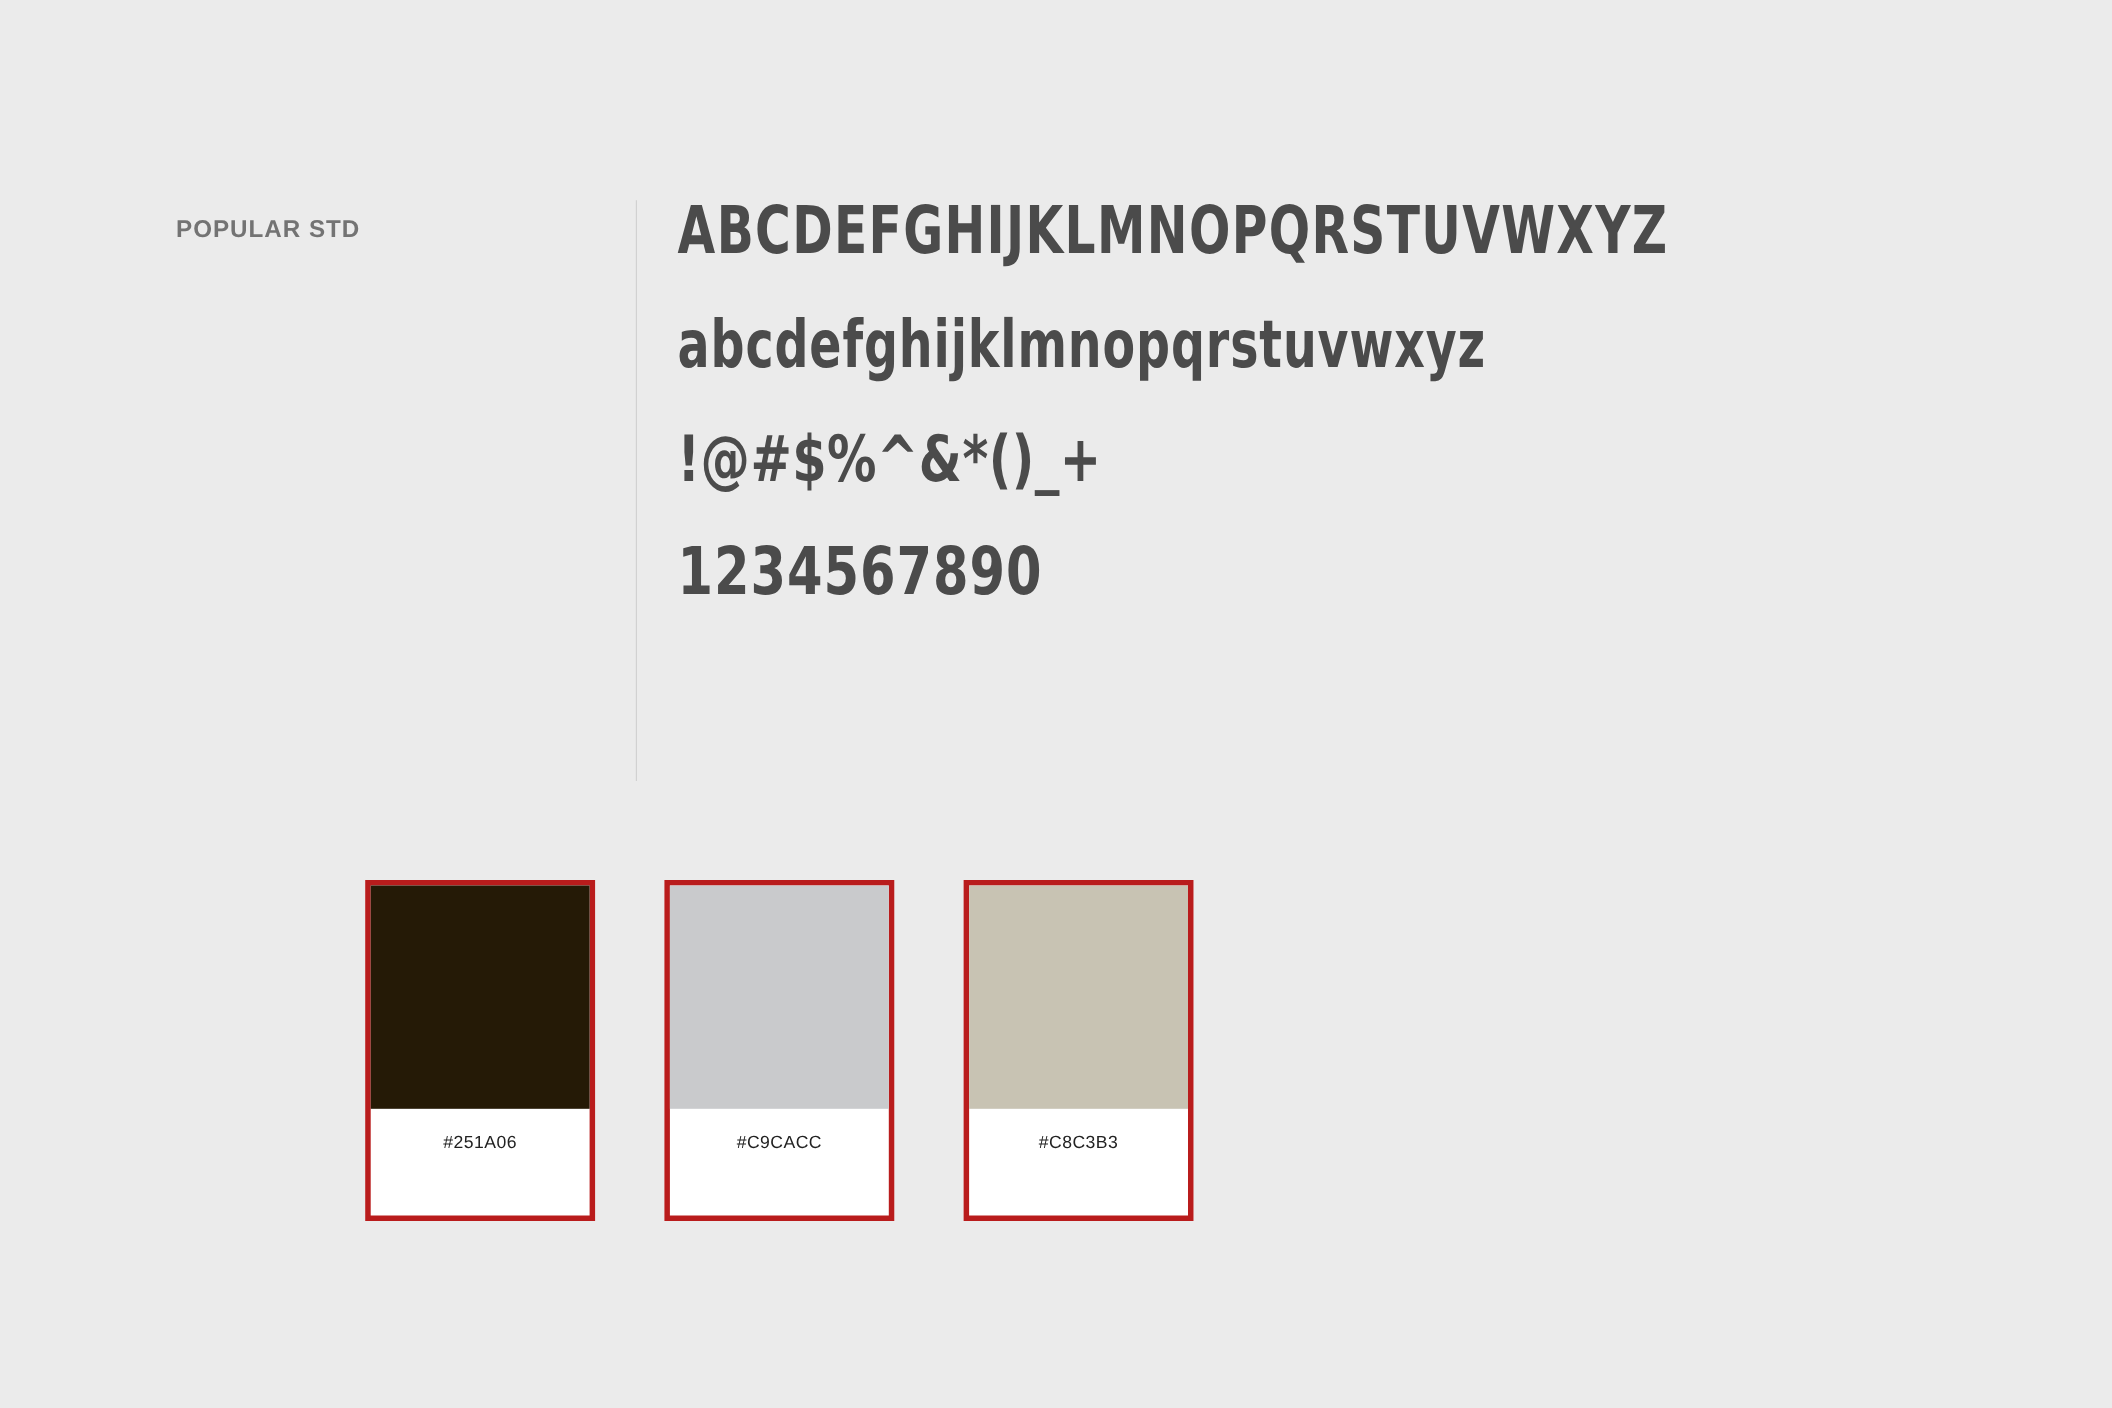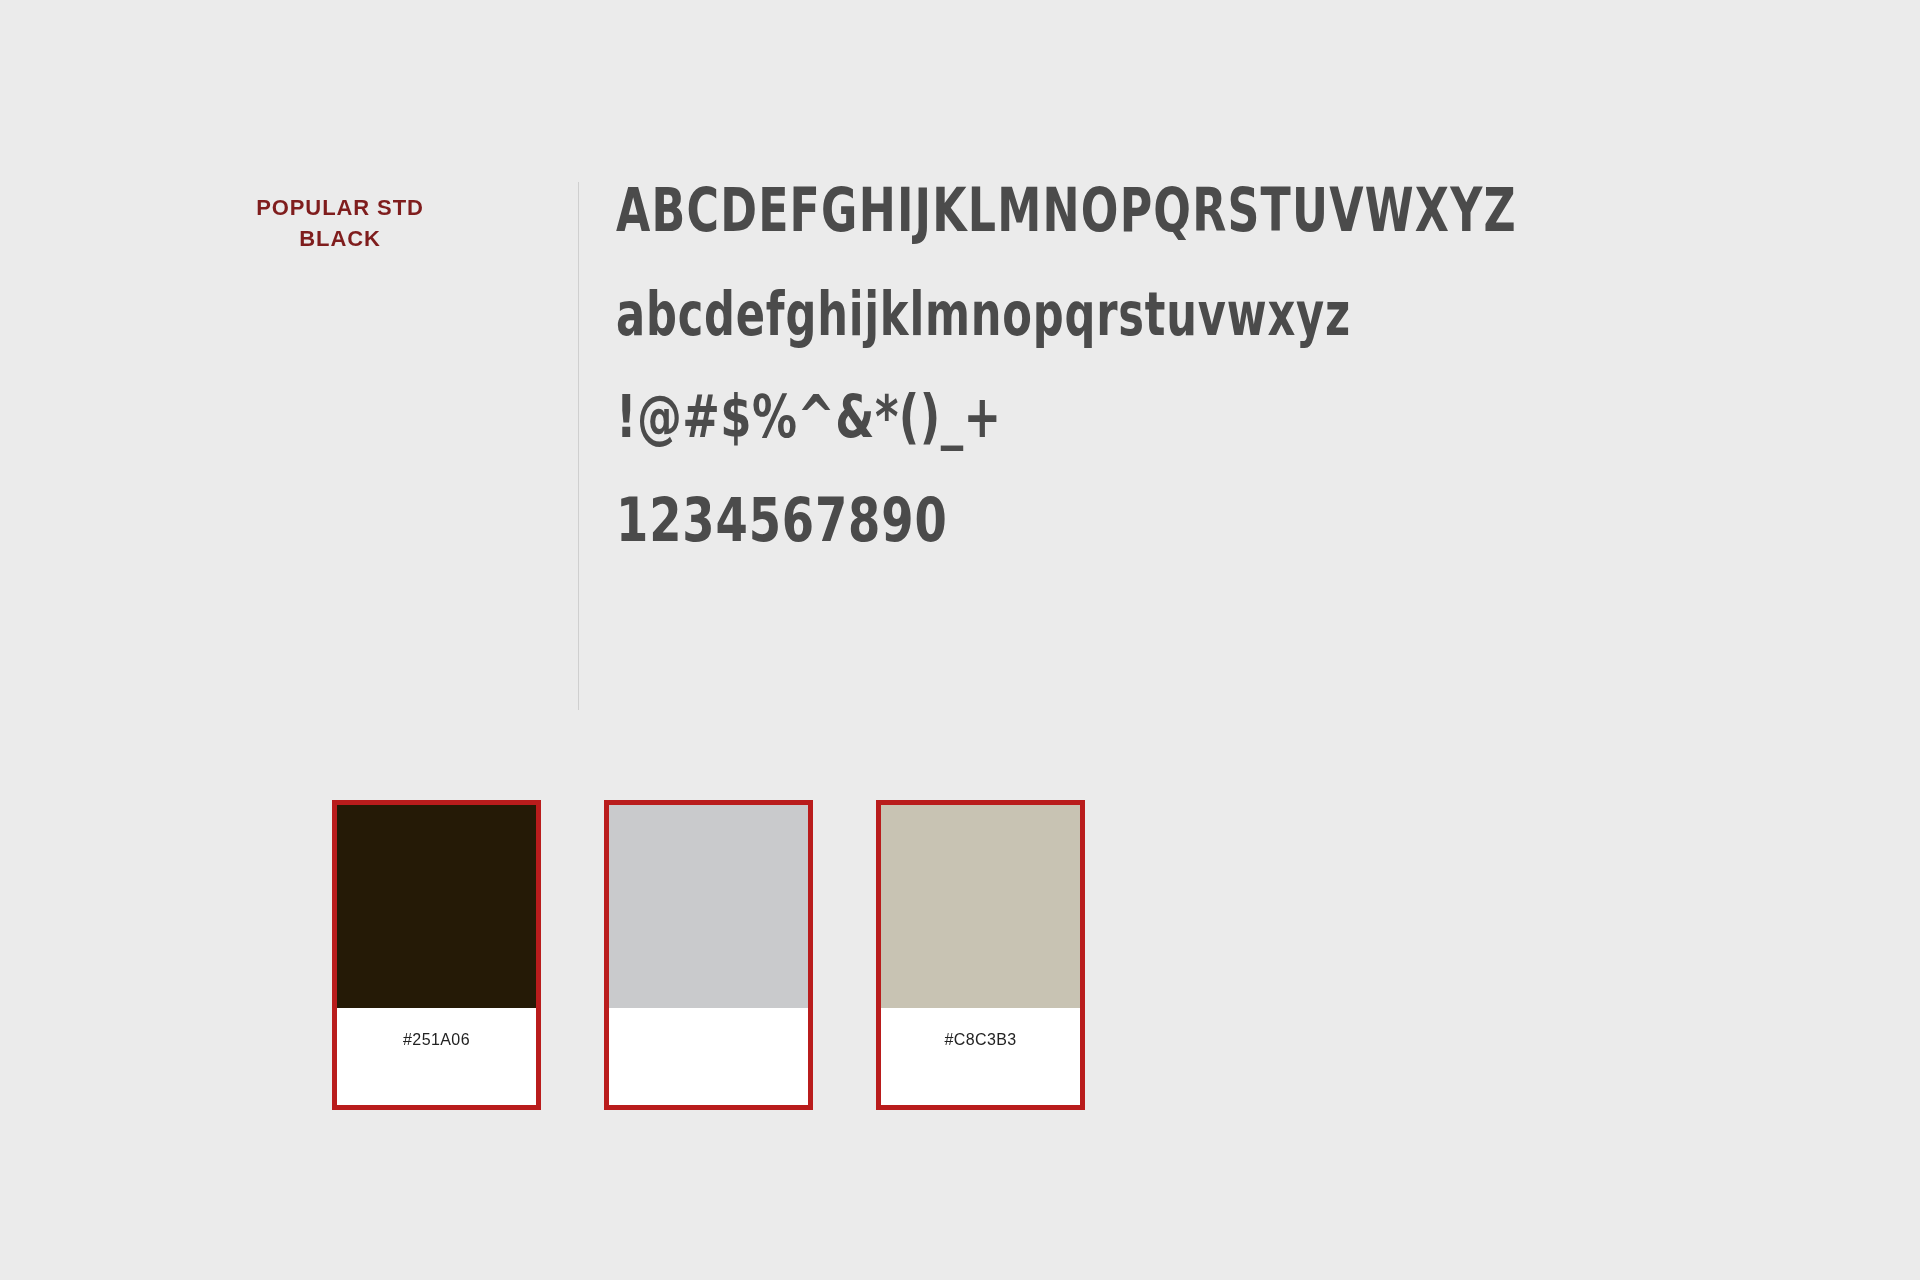--- a/index.html
+++ b/index.html
@@ -28,22 +28,22 @@
     top: 178px;
     width: 1920px;
     height: 540px;
   }
 
   .type-name {
     position: absolute;
     left: 160px;
     top: 14px;
     width: 360px;
-    text-align: center;
-    color: #7f1d1d;
+    text-align: left;
+    color: #737373;
     font-size: 22px;
     font-weight: bold;
     letter-spacing: 0.9px;
     line-height: 1.42;
   }
   .type-name .line {
     display: block;
   }
 
   .type-divider {
@@ -136,21 +136,20 @@
 </style>
 </head>
 <body style="background: rgb(235, 235, 235);">
 
 <div class="board">
 
   <section class="type-section">
 
     <div class="type-name">
       <span class="line">POPULAR STD</span>
-      <span class="line">BLACK</span>
     </div>
 
     <div class="type-divider"></div>
 
     <div class="specimens">
       <div class="specimen upper" style="color: rgb(75, 75, 75);">ABCDEFGHIJKLMNOPQRSTUVWXYZ</div>
       <div class="specimen lower" style="color: rgb(75, 75, 75);">abcdefghijklmnopqrstuvwxyz</div>
       <div class="specimen symbols" style="color: rgb(75, 75, 75);">!@#$%^&amp;*()_+</div>
       <div class="specimen numerals" style="color: rgb(75, 75, 75);">1234567890</div>
     </div>
@@ -159,20 +158,21 @@
 
   <section class="palette">
 
     <div class="swatch-card">
       <div class="swatch-chip" style="background: rgb(37, 26, 6);"></div>
       <span class="swatch-label">#251A06</span>
     </div>
 
     <div class="swatch-card">
       <div class="swatch-chip" style="background: rgb(201, 202, 204);"></div>
+      <span class="swatch-label">#C9CACC</span>
     </div>
 
     <div class="swatch-card">
       <div class="swatch-chip" style="background: rgb(200, 195, 179);"></div>
       <span class="swatch-label">#C8C3B3</span>
     </div>
 
 
 
   </section>

